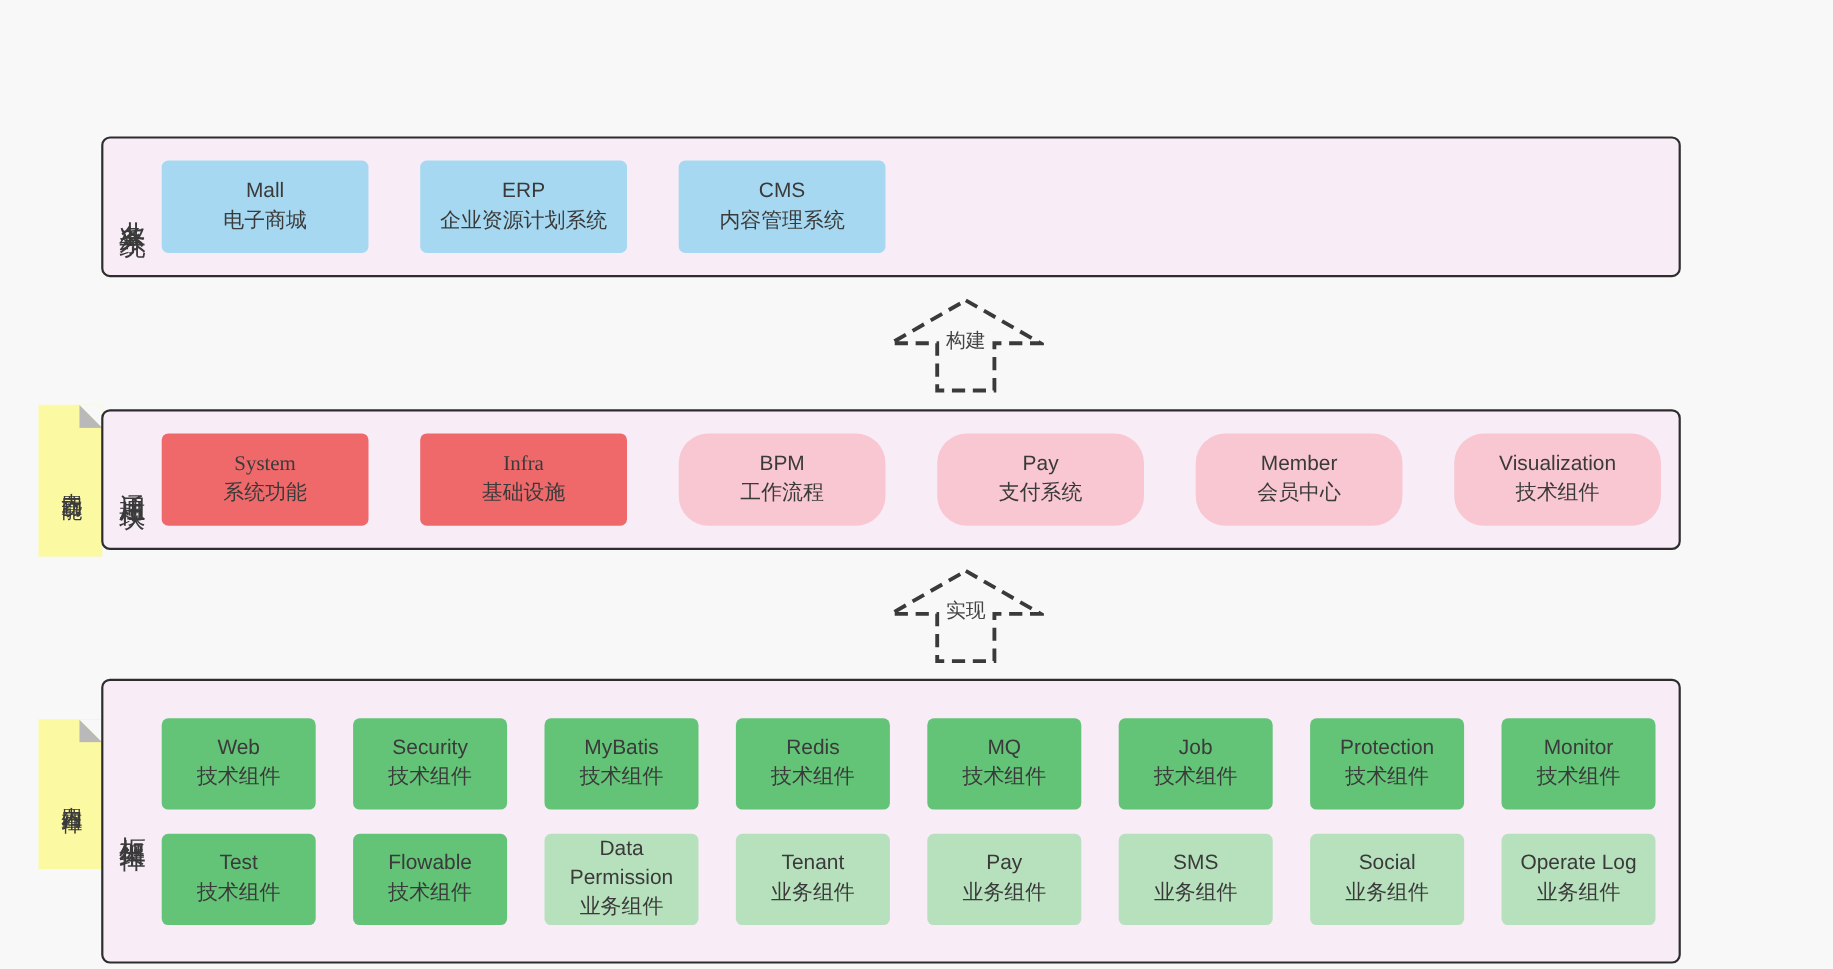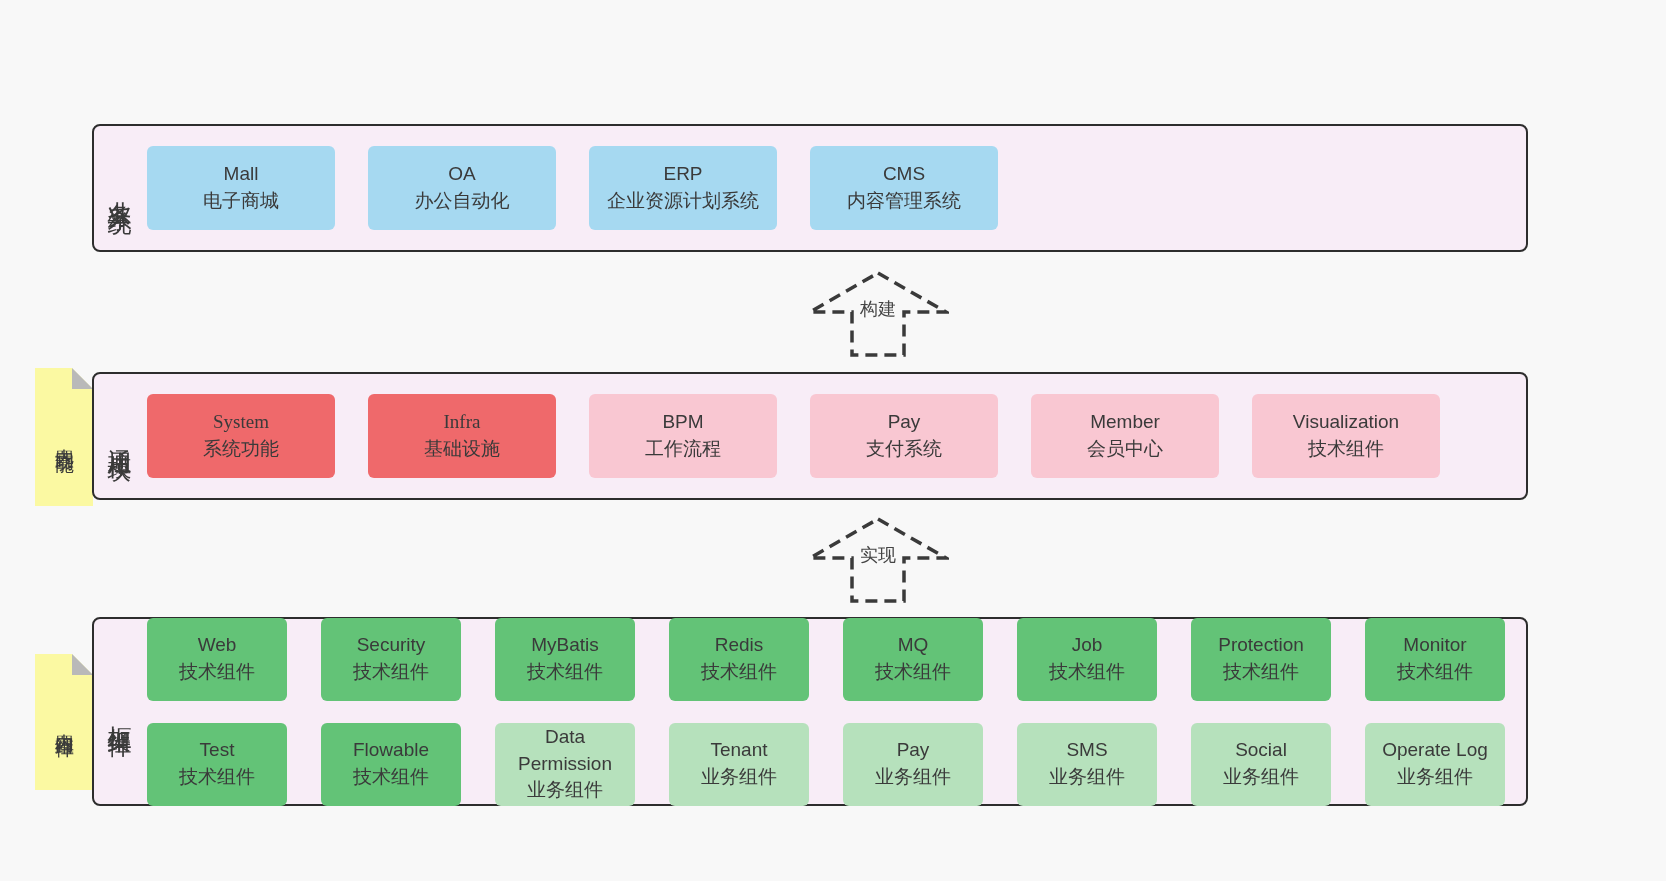--- a/index.html
+++ b/index.html
@@ -8,32 +8,32 @@
 
   
   .band{position:absolute;left:92px;width:1436px;background:var(--band_bg,#f8edf7);
         border:2px solid var(--border,#2d2d2d);border-radius:8px;z-index:2;box-sizing:border-box;}
   .band-label{position:absolute;left:12px;top:50%;transform:translateY(-50%);
         font-size:24px;color:var(--text,#3a3a3a);letter-spacing:3px;}
   .vtext{writing-mode:vertical-rl;text-orientation:upright;line-height:1.1;}
   .rows{position:absolute;left:53px;top:0;bottom:0;display:flex;flex-direction:column;
         justify-content:center;gap:22px;}
   .row{display:flex;}
-  .row-6{gap:33px;}
+  .row-6{gap:47px;}
   .row-8{gap:34px;}
 
   
   .box{display:flex;flex-direction:column;align-items:center;justify-content:center;
        text-align:center;border-radius:6px;color:var(--text,#3a3a3a);font-size:19px;line-height:1.42;
        padding:2px 6px;box-sizing:border-box;}
   .row-6 .box{width:188px;height:84px;}
   .row-8 .box{width:140px;height:83px;}
   .box-blue{background:var(--blue,#a6d9f1);}
   .box-red{background:var(--red,#ef696b);font-family:Liberation Serif, serif;}
-  .box-pink{background:var(--pink,#f9c7d2);}
+  .box-pink{background:var(--pink,#f9c7d2);border-radius:27px;}
   .box-green{background:var(--green,#63c377);}
   .box-lightgreen{background:var(--lightgreen,#b6e1bc);}
 
   
   .note{position:absolute;left:35px;width:58px;background:var(--note_bg,#fbf9a2);z-index:1;}
   .note-cut{position:absolute;top:0;right:0;width:21px;height:21px;background:var(--page_bg,#f8f8f8);
         clip-path:polygon(0 0,100% 0,100% 100%);}
   .note-fold{position:absolute;top:0;right:0;width:21px;height:21px;background:var(--fold,#b9b9b9);
         clip-path:polygon(0 0,100% 100%,0 100%);}
   .note-text{position:absolute;left:50%;top:50%;transform:translate(-50%,-50%);
@@ -52,24 +52,20 @@
 
   <section class="band" style="top:124px;height:128px;">
     <div class="band-label vtext">业务系统</div>
     <div class="rows">
         <div class="row row-6">
           <div class="box box-blue">
             <div>Mall</div>
             <div>电子商城</div>
           </div>
           <div class="box box-blue">
-            <div>OA</div>
-            <div>办公自动化</div>
-          </div>
-          <div class="box box-blue">
             <div>ERP</div>
             <div>企业资源计划系统</div>
           </div>
           <div class="box box-blue">
             <div>CMS</div>
             <div>内容管理系统</div>
           </div>
         </div>
       </div>
   </section>
@@ -125,21 +121,21 @@
     </svg>
     <div class="arrow-label">实现</div>
   </div>
 
   <div class="note" style="top:654px;height:136px;">
     <div class="note-cut"></div>
     <div class="note-fold"></div>
     <div class="note-text vtext">内置组件</div>
   </div>
 
-  <section class="band" style="top:617px;height:189px;">
+  <section class="band" style="top:617px;height:259px;">
     <div class="band-label vtext">框架组件</div>
     <div class="rows">
         <div class="row row-8">
           <div class="box box-green">
             <div>Web</div>
             <div>技术组件</div>
           </div>
           <div class="box box-green">
             <div>Security</div>
             <div>技术组件</div>

